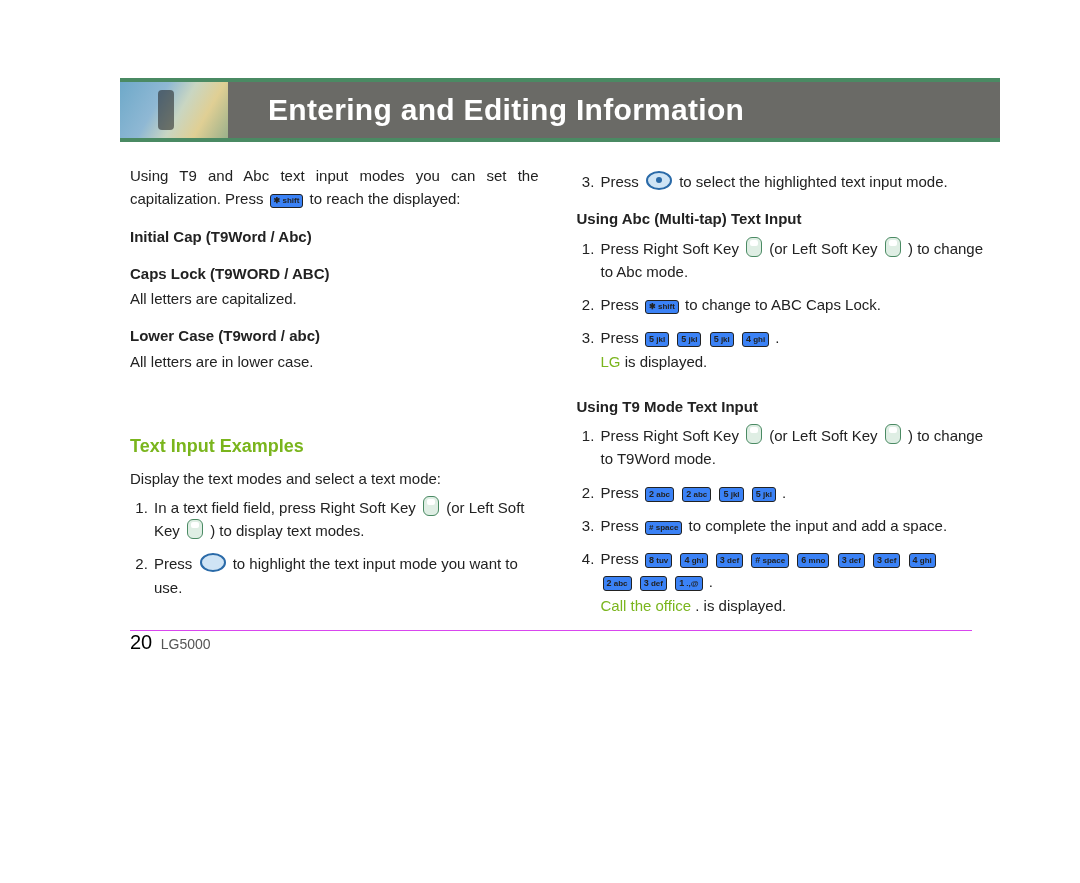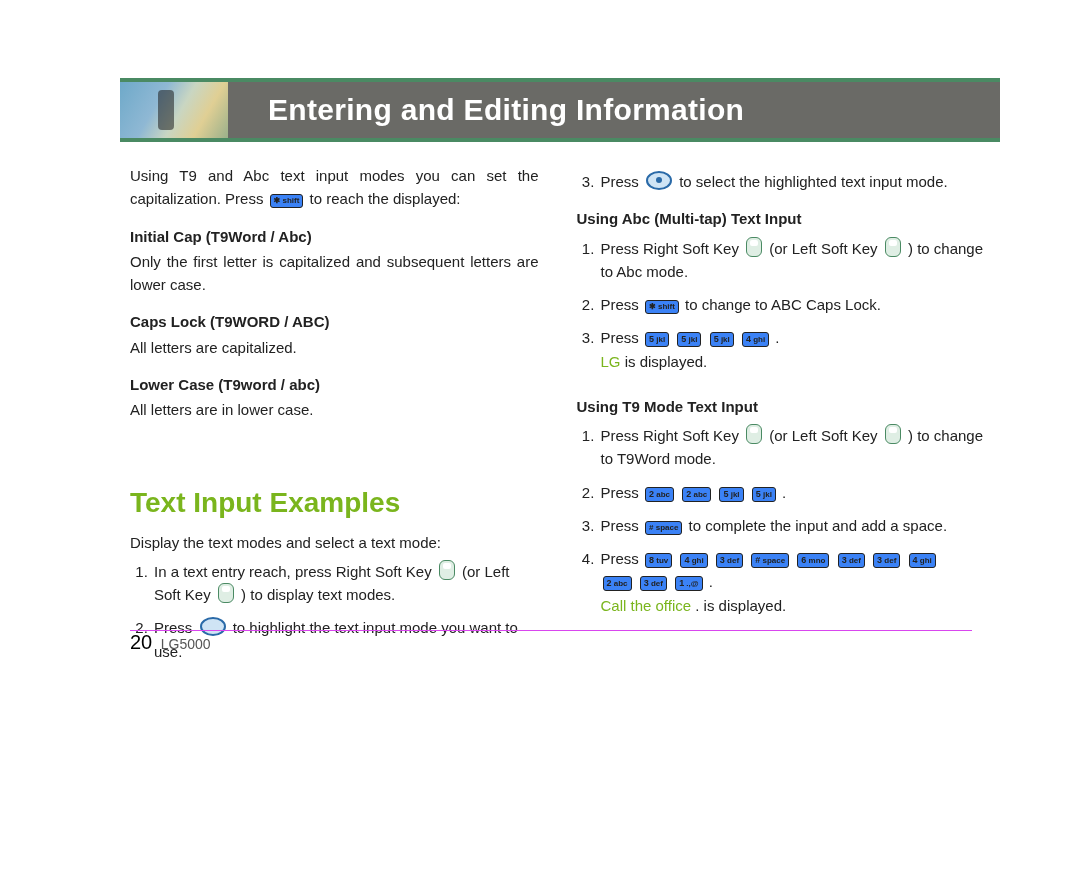--- a/index.html
+++ b/index.html
@@ -64,21 +64,21 @@
   }
   .h2 {
     font-size: 19px;
     font-weight: bold;
     font-family: "Arial Narrow", Arial, sans-serif;
     margin: 0 0 4px 0;
     color: #1a1a1a;
   }
   .h2.green {
     color: #7ab51d;
-    font-size: 28px;
+    font-size: 18px;
     margin-top: 60px;
     margin-bottom: 6px;
   }
   .h3 {
     font-size: 15px;
     font-weight: bold;
     margin: 14px 0 2px 0;
   }
   p { margin: 0 0 4px 0; text-align: justify; }
   ol { margin: 6px 0 0 0; padding-left: 22px; }
@@ -160,33 +160,32 @@
   <div class="columns">
 
     <div class="col">
       <p class="justify">
         <span>Using T9 and Abc text input modes you can set the capitalization. Press </span>
         <span class="key">✱ shift</span>
         <span> to reach the displayed:</span>
       </p>
 
       <div class="h3">Initial Cap (T9Word / Abc)</div>
-      <p class="justify">Only the first letter is capitalized and subsequent letters are lower case.</p>
 
       <div class="h3">Caps Lock (T9WORD / ABC)</div>
       <p>All letters are capitalized.</p>
 
       <div class="h3">Lower Case (T9word / abc)</div>
       <p>All letters are in lower case.</p>
 
       <div class="h2 green">Text Input Examples</div>
       <p>Display the text modes and select a text mode:</p>
       <ol>
         <li>
-          <span>In a text entry reach, press Right Soft Key </span>
+          <span>In a text field field, press Right Soft Key </span>
           <span class="softkey"></span>
           <span> (or Left Soft Key </span>
           <span class="softkey"></span>
           <span> ) to display text modes.</span>
         </li>
         <li>
           <span>Press </span>
           <span class="navkey"></span>
           <span> to highlight the text input mode you want to use.</span>
         </li>

